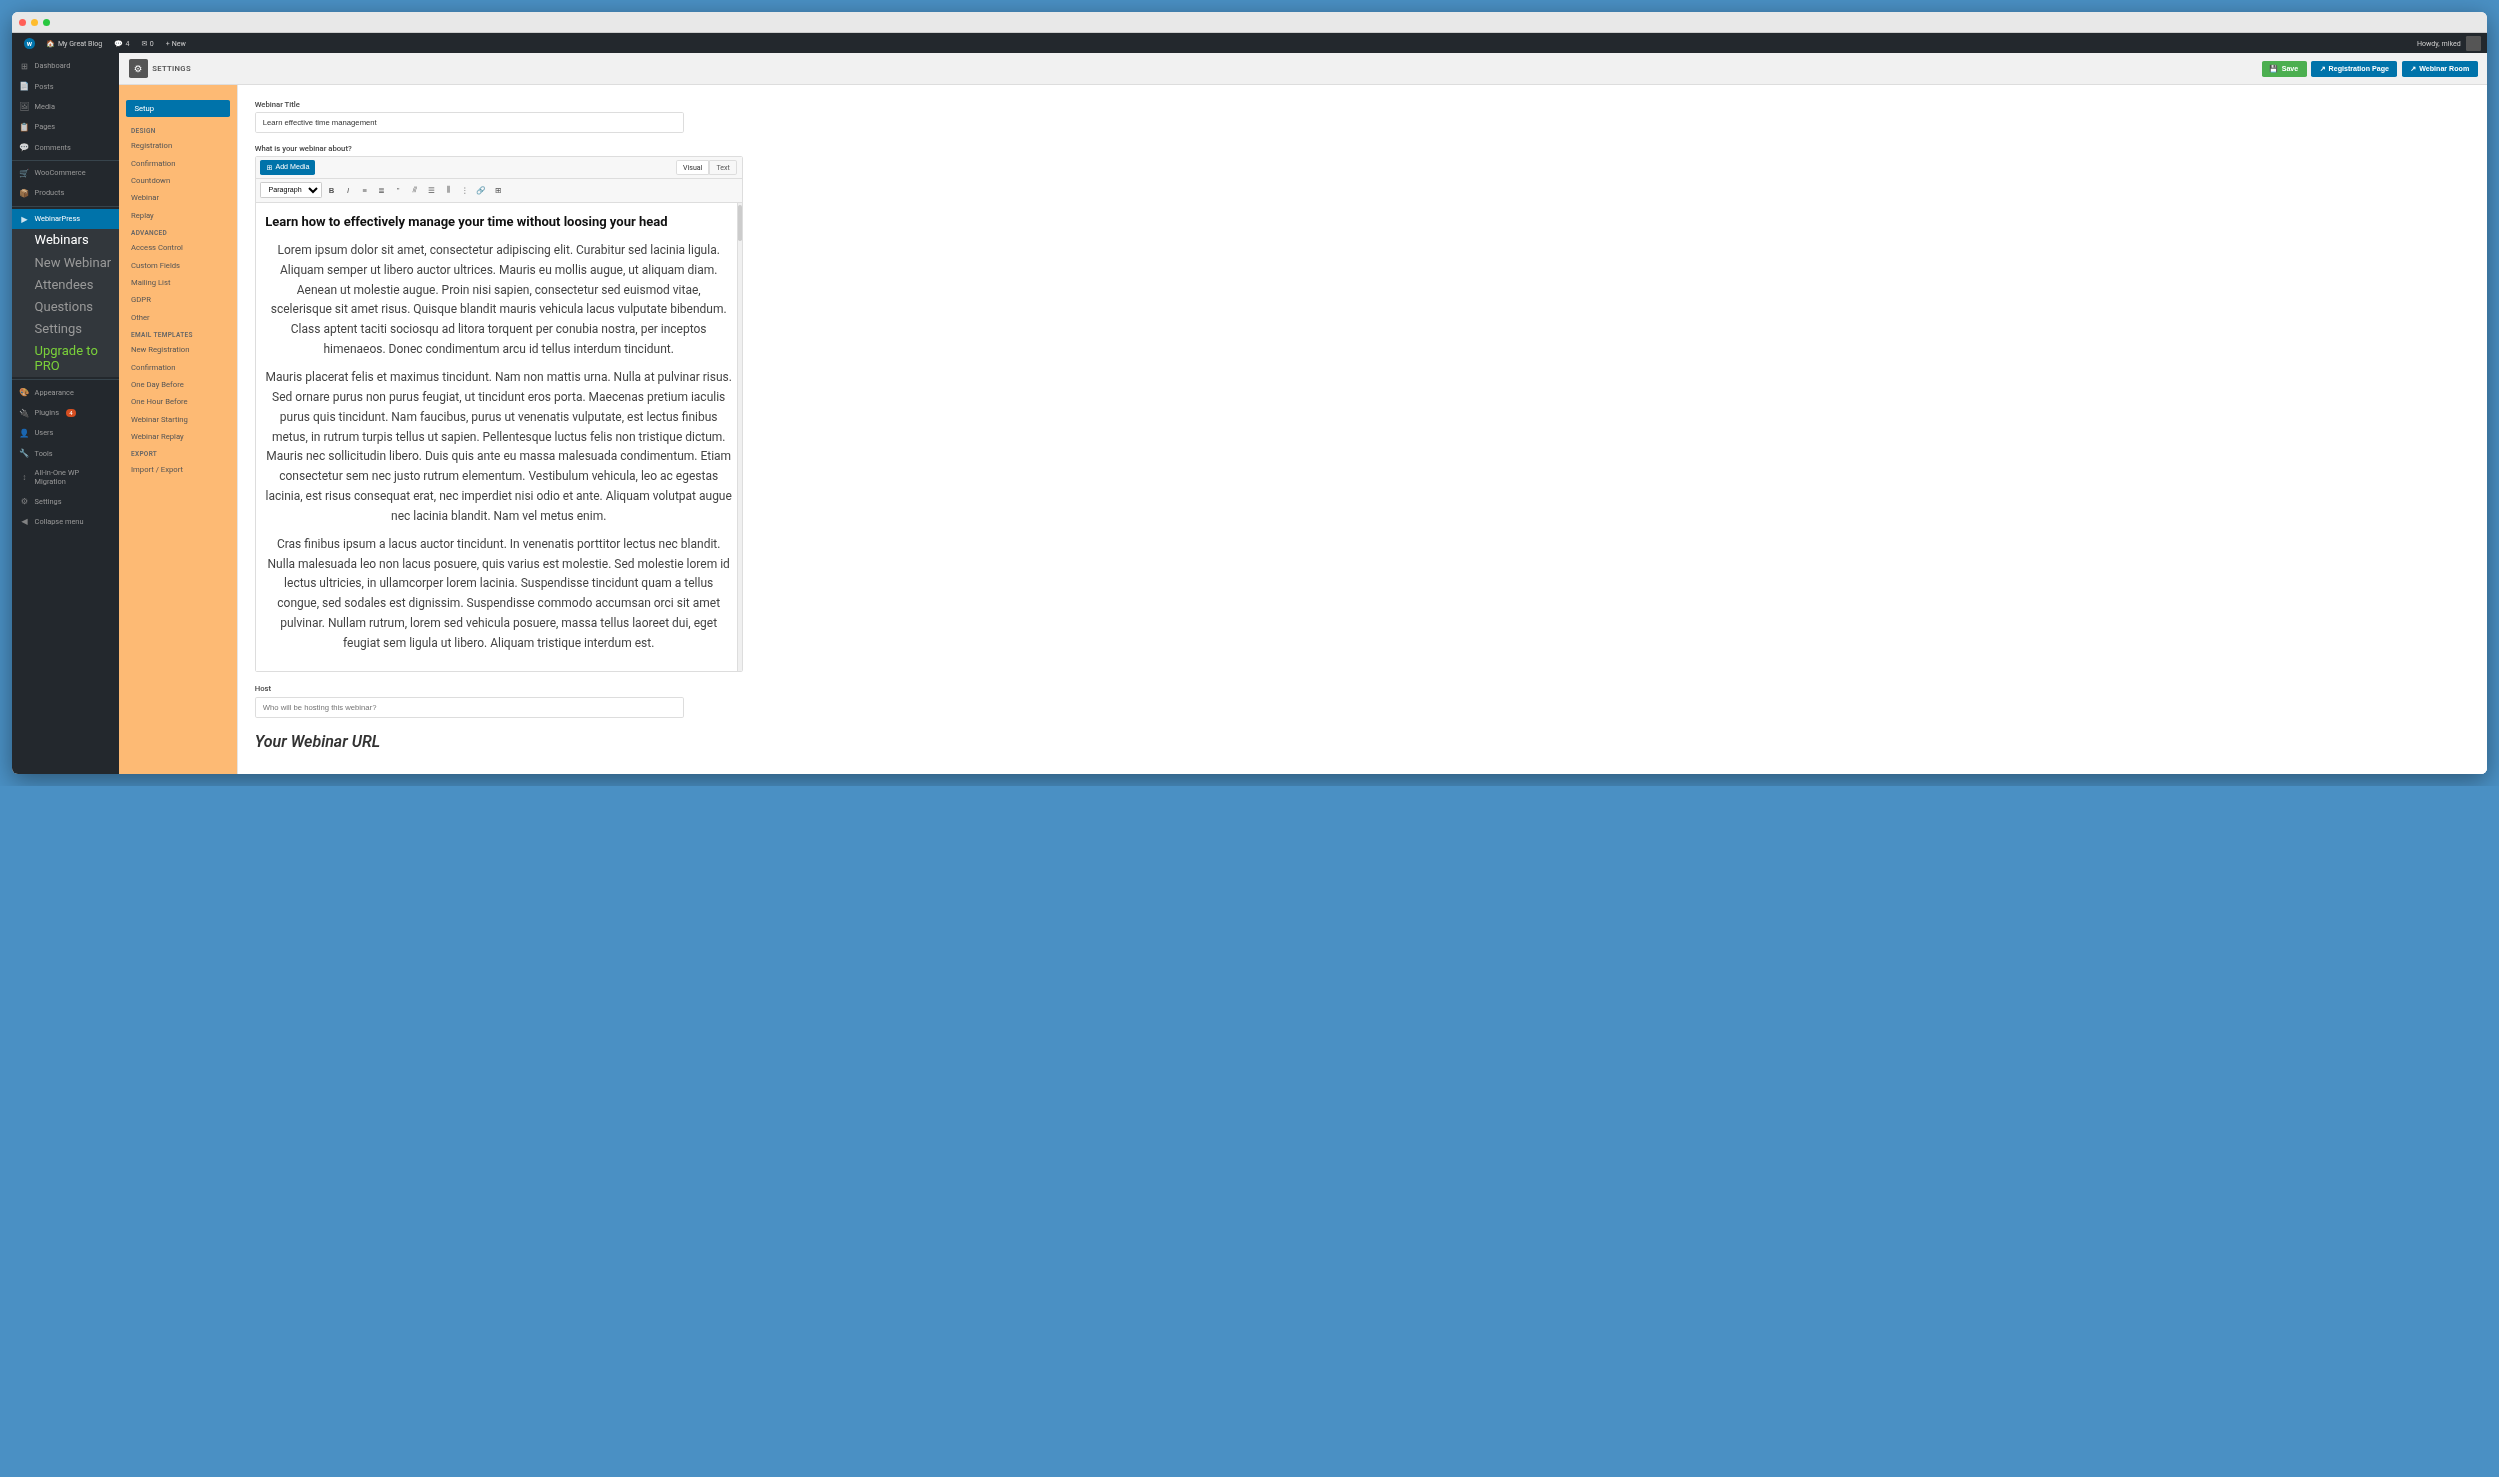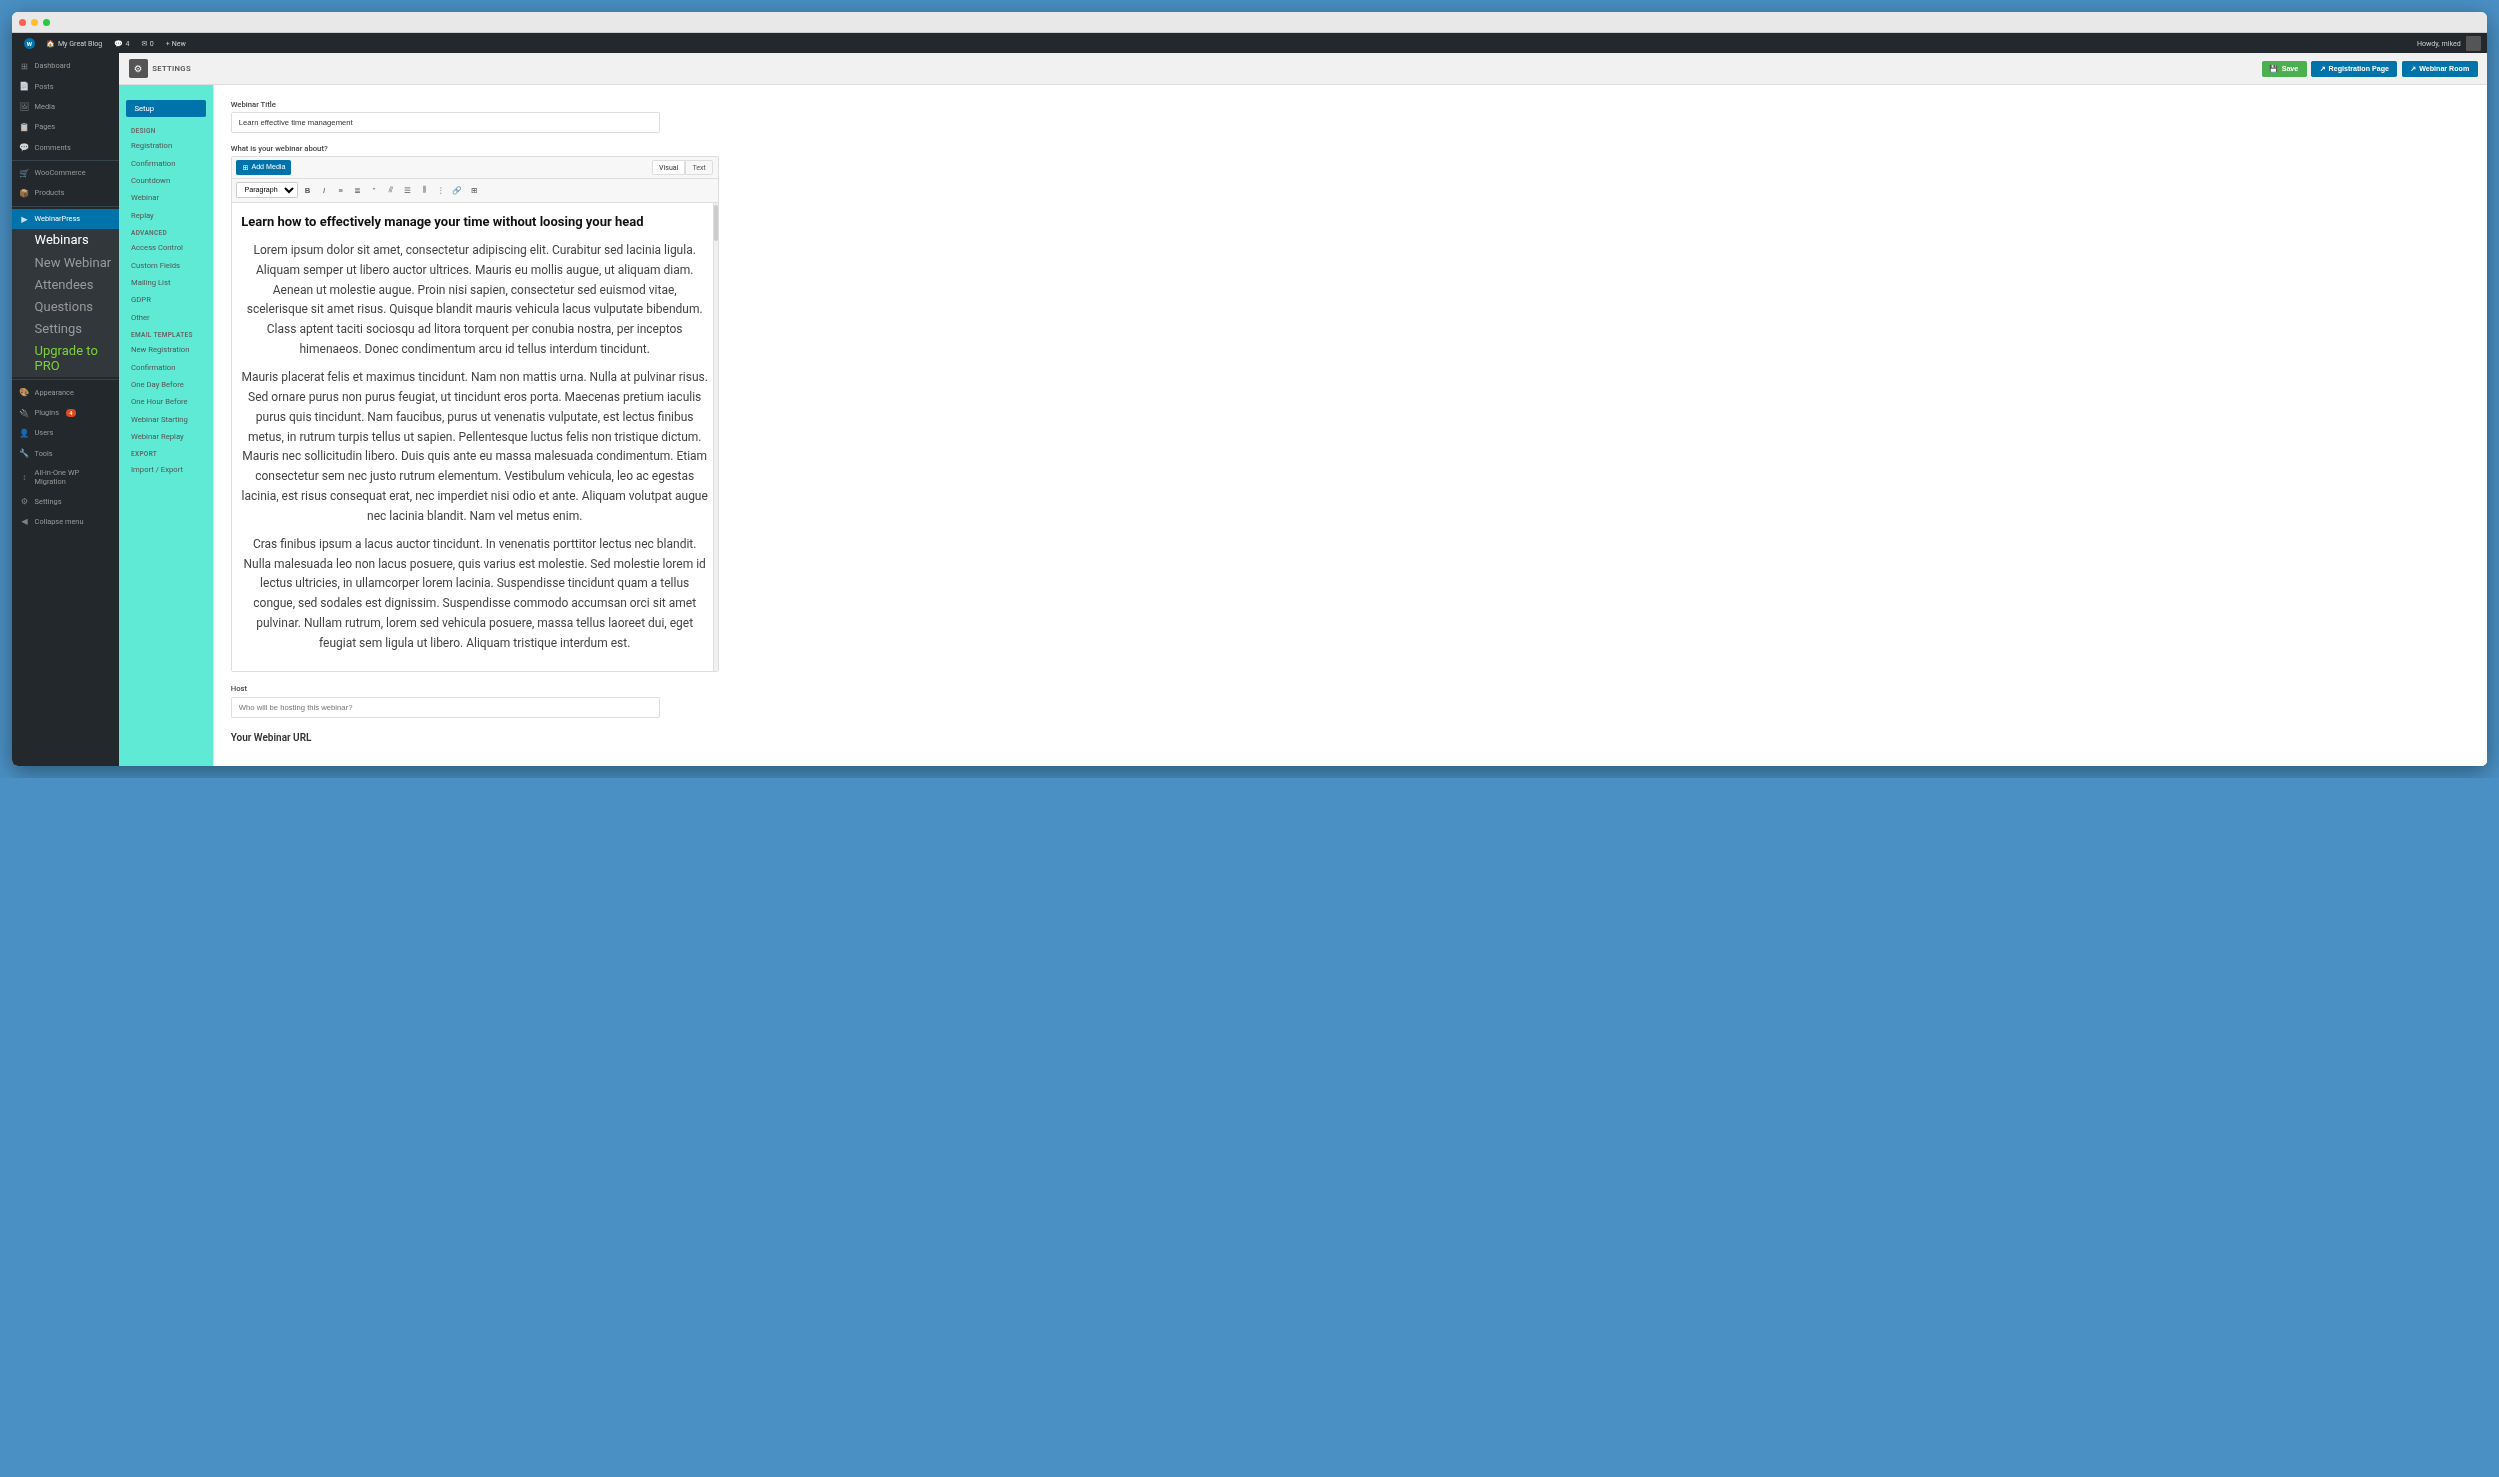--- a/index.html
+++ b/index.html
@@ -134,22 +134,22 @@
     .wp-content {
       flex: 1;
       background: #f1f1f1;
       overflow-y: auto;
       display: flex;
       flex-direction: column;
     }
 
     
     .settings-sidebar {
-      background: #5eead4;
-      width: 95px;
+      background: #fdba74;
+      width: 119px;
       flex-shrink: 0;
       border-right: 0.6px solid #e5e5e5;
       overflow-y: auto;
     }
 
     .settings-nav {
       padding: 9.5px 0 0 0;
     }
 
     .settings-nav-title {
@@ -331,25 +331,26 @@
       width: 100%;
       max-width: 429px;
       padding: 4.8px 7.1px;
       border: 0.6px solid #ddd;
       border-radius: 1.8px;
       font-size: 7.7px;
       color: #999;
     }
 
     .webinar-url-title {
-      font-size: 10px;
+      font-size: 16px;
       font-weight: 600;
       color: #333;
       margin-top: 14.3px;
       margin-bottom: 8.3px;
+      font-style: italic;
     }
 
     
     ::-webkit-scrollbar { width: 3.6px; }
     ::-webkit-scrollbar-track { background: #f1f1f1; }
     ::-webkit-scrollbar-thumb { background: #ccc; border-radius: 1.8px; }
 
     .content-wrapper {
       display: flex;
       flex: 1;

